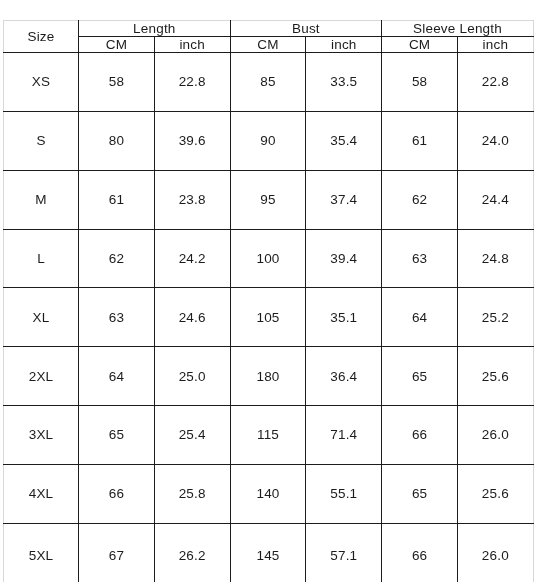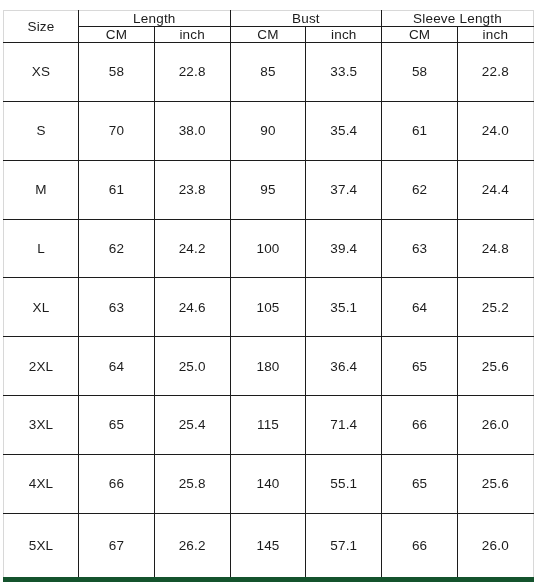--- a/index.html
+++ b/index.html
@@ -12,21 +12,21 @@
     width: 539px;
     height: 582px;
     font-family: "Liberation Sans", sans-serif;
     color: #1c1c1c;
     overflow: hidden;
   }
 
   #size-chart-wrapper {
     position: absolute;
     left: 3px;
-    top: 10px;
+    top: 20px;
     width: 530px;
     height: 463px;
     box-sizing: border-box;
   }
 
   table.size-chart {
     width: 530px;
     height: 572px;
     border-collapse: collapse;
     table-layout: fixed;
@@ -116,22 +116,22 @@
         <td class="size-cell">XS</td>
         <td class="value-cell">58</td>
         <td class="value-cell">22.8</td>
         <td class="value-cell">85</td>
         <td class="value-cell">33.5</td>
         <td class="value-cell">58</td>
         <td class="value-cell">22.8</td>
       </tr>
       <tr>
         <td class="size-cell">S</td>
-        <td class="value-cell">70</td>
-        <td class="value-cell">38.0</td>
+        <td class="value-cell">80</td>
+        <td class="value-cell">39.6</td>
         <td class="value-cell">90</td>
         <td class="value-cell">35.4</td>
         <td class="value-cell">61</td>
         <td class="value-cell">24.0</td>
       </tr>
       <tr>
         <td class="size-cell">M</td>
         <td class="value-cell">61</td>
         <td class="value-cell">23.8</td>
         <td class="value-cell">95</td>

